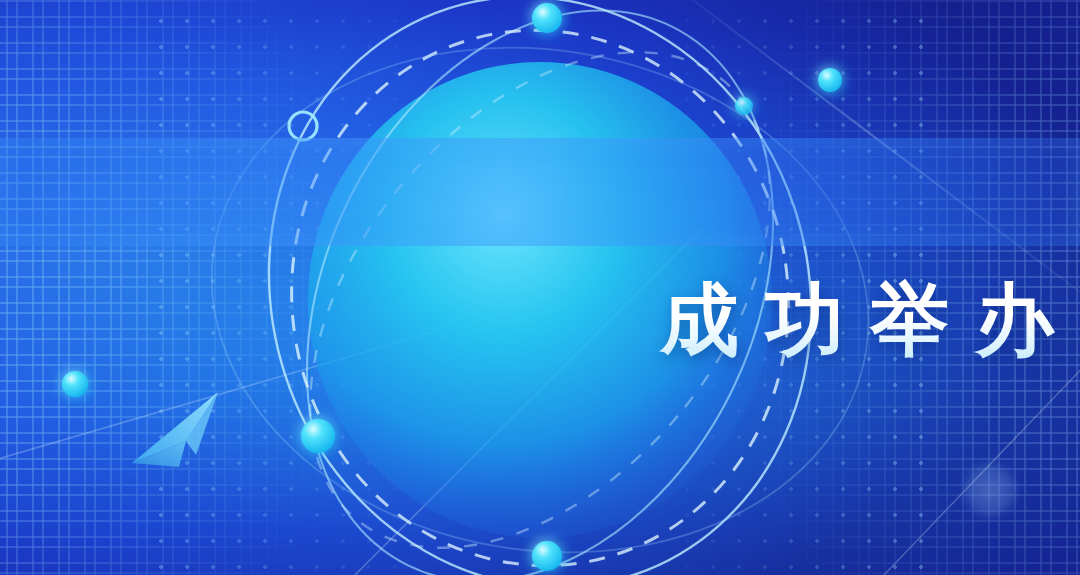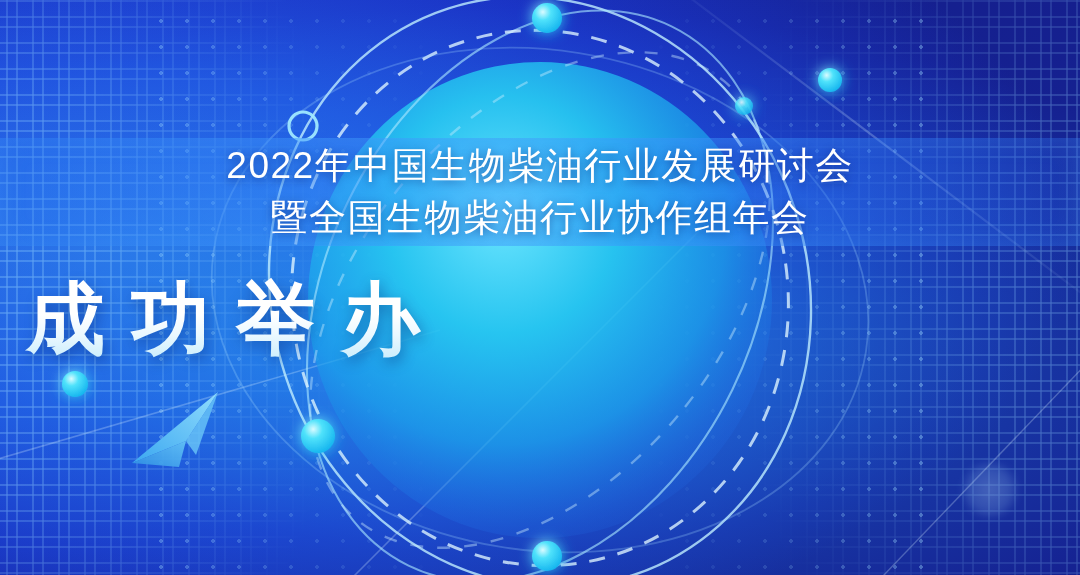--- a/index.html
+++ b/index.html
@@ -42,22 +42,22 @@
   
   .band{position:absolute;left:0;right:0;top:138px;height:108px;
     background:linear-gradient(90deg, rgba(40,120,245,.30) 0%, rgba(55,140,250,.42) 22%, rgba(60,150,252,.46) 50%, rgba(45,120,245,.40) 78%, rgba(35,90,230,.26) 100%);
     box-shadow:0 0 26px rgba(90,180,255,.22) inset;}
 
   
   .title-wrap{position:absolute;left:0;right:0;top:140px;text-align:center;}
   .tline{color:#ffffff;font-size:37px;line-height:52px;letter-spacing:1.5px;
     font-weight:400;text-shadow:0 2px 9px rgba(8,30,110,.55);white-space:nowrap;}
 
-  .headline{position:absolute;left:0;right:0;top:272px;text-align:left;
-    font-family:Liberation Serif, serif;
+  .headline{position:absolute;left:0;right:0;top:272px;text-align:right;
+    font-family:Liberation Sans, sans-serif;
     font-weight:700;font-size:79px;line-height:96px;letter-spacing:26px;
     text-indent:26px;white-space:nowrap;
     background:linear-gradient(180deg,#ffffff 0%,#ffffff 44%,#eaf8ff 66%,#bfe9fb 100%);
     -webkit-background-clip:text;background-clip:text;
     color:transparent;-webkit-text-fill-color:transparent;
     filter:drop-shadow(2px 5px 7px rgba(6,40,120,.45));}
 </style>
 </head>
 <body>
 
@@ -142,20 +142,16 @@
 
     <g>
       <polygon points="132,463 218,392 186,441" fill="url(#gPlaneA)"></polygon>
       <polygon points="132,463 186,441 179,467" fill="url(#gPlaneB)" opacity=".92"></polygon>
       <polygon points="186,441 218,392 196,455" fill="#6fcdfa" opacity=".75"></polygon>
     </g>
   </svg>
 
   <div class="band"></div>
 
-  <div class="title-wrap">
-    <div class="tline">2022年中国生物柴油行业发展研讨会</div>
-    <div class="tline">暨全国生物柴油行业协作组年会</div>
-  </div>
 
   <div class="headline">成功举办</div>
 
 </div>
 
 </body></html>

